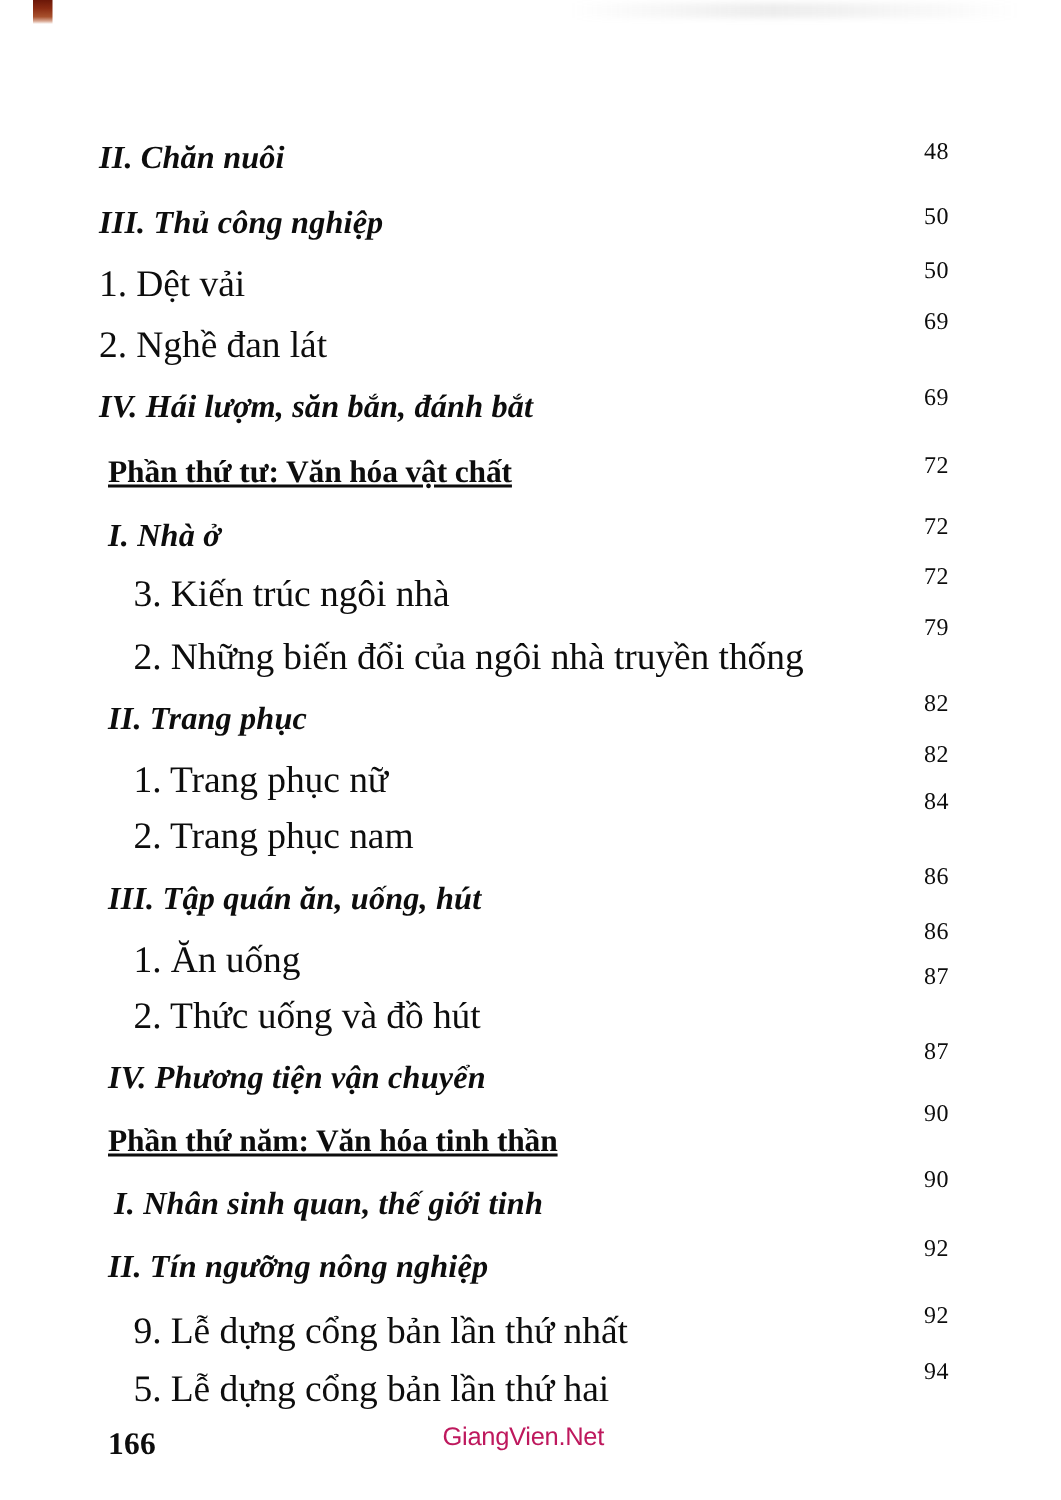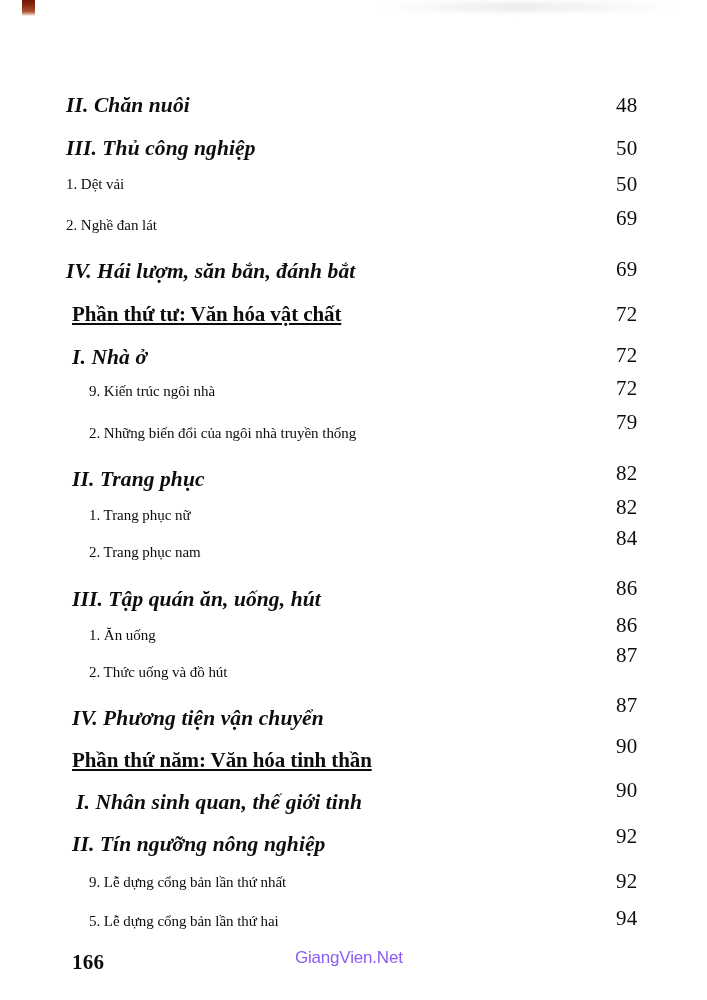--- a/index.html
+++ b/index.html
@@ -84,33 +84,33 @@
     font-weight: 700;
     font-size: 21px;
     letter-spacing: -.1px;
     text-decoration: underline;
   }
 
   
   .lvl-sub .label {
     font-style: normal;
     font-weight: 400;
-    font-size: 15px;
+    font-size: 25px;
     letter-spacing: -.05px;
     text-align: right;
   }
 
   
   .pagenum {
     position: absolute;
     width: 52px;
     text-align: left;
     font-style: normal;
     font-weight: 400;
-    font-size: 21px;
+    font-size: 16px;
     letter-spacing: .3px;
   }
 
   
   .folio {
     position: absolute;
     left: 72px;
     top: 950px;
     font-weight: 700;
     font-size: 21px;
@@ -158,21 +158,21 @@
       <div class="pagenum" style="left: 612px; top: 226px;">69</div>
       <div class="entry lvl-part" style="left: 68px; top: 271px;">
         <span class="label">Phần thứ tư: Văn hóa vật chất</span>
       </div>
       <div class="pagenum" style="left: 612px; top: 271px;">72</div>
       <div class="entry lvl-roman" style="left: 68px; top: 314px;">
         <span class="label">I. Nhà ở</span>
       </div>
       <div class="pagenum" style="left: 612px; top: 312px;">72</div>
       <div class="entry lvl-sub" style="left: 85px; top: 352px;">
-        <span class="label">9. Kiến trúc ngôi nhà</span>
+        <span class="label">3. Kiến trúc ngôi nhà</span>
       </div>
       <div class="pagenum" style="left: 612px; top: 345px;">72</div>
       <div class="entry lvl-sub" style="left: 85px; top: 394px;">
         <span class="label">2. Những biến đổi của ngôi nhà truyền thống</span>
       </div>
       <div class="pagenum" style="left: 612px; top: 379px;">79</div>
       <div class="entry lvl-roman" style="left: 68px; top: 436px;">
         <span class="label">II. Trang phục</span>
       </div>
       <div class="pagenum" style="left: 612px; top: 430px;">82</div>
@@ -217,15 +217,15 @@
       </div>
       <div class="pagenum" style="left: 612px; top: 838px;">92</div>
       <div class="entry lvl-sub" style="left: 85px; top: 882px;">
         <span class="label">5. Lễ dựng cổng bản lần thứ hai</span>
       </div>
       <div class="pagenum" style="left: 612px; top: 875px;">94</div>
     </div>
 
   <div class="folio">166</div>
 
-  <div class="watermark" style="color: #8b5cf6;">GiangVien.Net</div>
+  <div class="watermark" style="color: #be185d;">GiangVien.Net</div>
 
 </div>
 
 </body></html>

